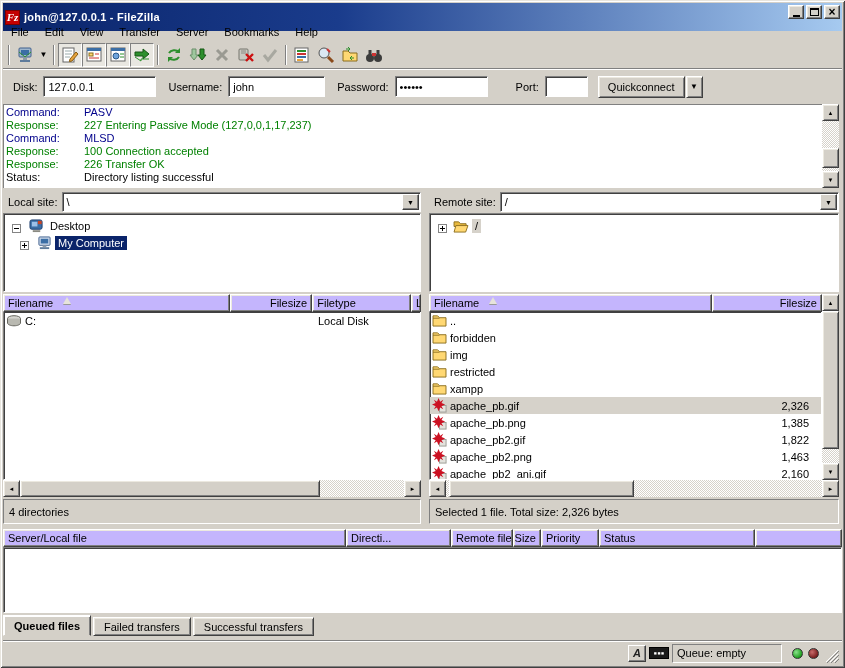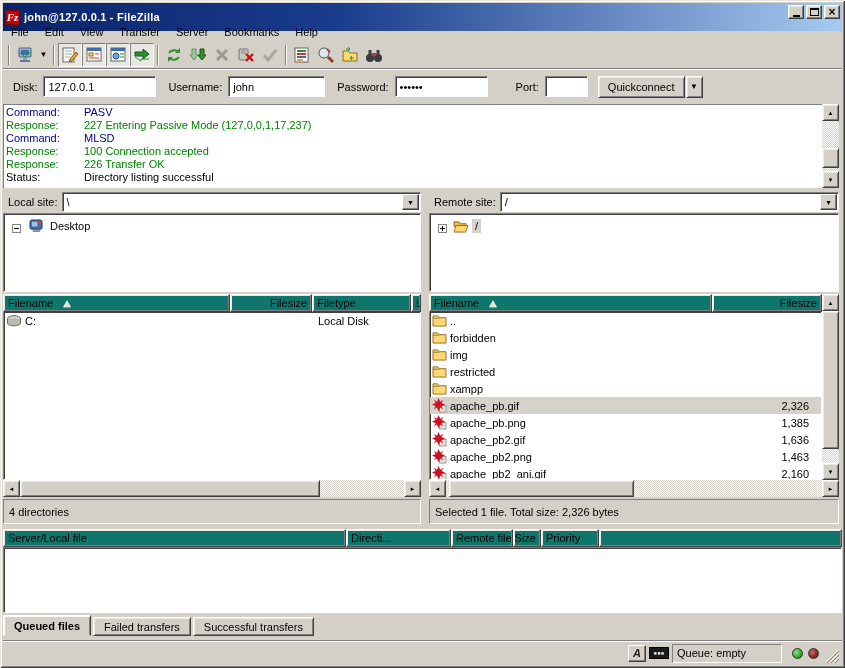--- a/index.html
+++ b/index.html
@@ -72,23 +72,23 @@
   .tree-item { display:flex; align-items:flex-end; height:17px; white-space:nowrap; }
   .expander { width:9px; height:9px; background:#fff; border:1px solid #848484; flex:none;
               position:relative; margin-right:4px; }
   .expander::before, .expander.plus::after { content:""; position:absolute; background:#000; }
   .expander::before { left:1px; top:3px; width:5px; height:1px; }
   .expander.plus::after { left:3px; top:1px; width:1px; height:5px; }
   .tree-label { padding:1px 3px; }
   .sel-active { background:#0a246a; color:#fff; }
   .sel-inactive { background:#d6d2ca; }
   .hdr-row { display:flex; height:18px; }
-  .hdr-cell { background:#0f766e; border:1px solid; border-color:#fff #404040 #404040 #fff;
+  .hdr-cell { background:#c4b5fd; border:1px solid; border-color:#fff #404040 #404040 #fff;
               box-shadow:inset -1px -1px 0 #808080, inset 1px 1px 0 #ece9e0;
-              padding:2px 4px; display:flex; align-items:center; overflow:hidden; white-space:nowrap; }
+              padding:2px 4px; display:flex; overflow:hidden; white-space:nowrap; }
   .sort-asc { width:0; height:0; border-left:4px solid transparent; border-right:4px solid transparent;
               border-bottom:7px solid #e6e3da; margin-left:10px; filter:drop-shadow(0 1px 0 #989898); }
   .list-row { display:flex; align-items:center; height:17px; white-space:nowrap; }
   .cell-name { display:flex; align-items:center; gap:3px; padding-left:2px; overflow:hidden; }
   .cell-size { text-align:right; }
   .ic { flex:none; }
   .statusbox { top:499px; height:25px; border:1px solid; border-color:#808080 #fff #fff #808080;
                display:flex; align-items:center; padding-left:5px; }
   
   .queue-hdr { left:3px; top:529px; width:839px; height:18px; display:flex; }
@@ -320,20 +320,30 @@
     <div class="tree-item" style="padding-left:8px">
       <span class="expander"></span>
       <svg class="ic" width="15" height="14" viewBox="0 0 16 15" style="margin:0 3px 0 4px">
           <rect x="1" y="1" width="13" height="10" rx="2" fill="#3b6ea5" stroke="#1d3d6e"></rect>
           <rect x="3" y="3" width="6" height="5" fill="#9cc0e8"></rect>
           <rect x="9.5" y="2" width="4" height="3.5" fill="#cc4422"></rect>
           <rect x="4" y="12" width="8" height="2" fill="#8a8a82"></rect>
         </svg>
       <span class="tree-label">Desktop</span>
     </div>
+    <div class="tree-item" style="padding-left:16px">
+      <span class="expander plus"></span>
+      <svg class="ic" width="15" height="14" viewBox="0 0 16 15" style="margin:0 3px 0 4px">
+          <rect x="2" y="1" width="12" height="9" rx="1" fill="#c9d6e8" stroke="#41618e"></rect>
+          <rect x="4" y="3" width="8" height="5" fill="#3b6ea5"></rect>
+          <rect x="6" y="10" width="4" height="2" fill="#8d9aa8"></rect>
+          <rect x="3" y="12" width="10" height="2" fill="#5e7b9b"></rect>
+        </svg>
+      <span class="tree-label sel-active">My Computer</span>
+    </div>
   </div>
 
   <div class="abs hdr-row" style="left:3px;top:294px;width:418px">
     <div class="hdr-cell" style="width:228px">
         <span>Filename</span>
         <span class="sort-asc"></span>
       </div>
     <div class="hdr-cell" style="width:82px;justify-content:flex-end">
         <span>Filesize</span>
       </div>
@@ -475,21 +485,21 @@
         <span class="cell-size" style="flex:1;padding-right:12px">1,385</span>
       </div>
       <div class="list-row">
         <span class="cell-name" style="width:281px">
           <svg class="ic" width="15" height="15" viewBox="0 0 16 16">
             <rect x="8" y="8" width="7" height="7" fill="#e3e3dd" stroke="#9a9a92"></rect>
             <path d="M7 0l1.7 4L12 1.9 10.1 5.3 14 7l-3.9 1.7L12 12.1 8.7 10 7 14 5.3 10 2 12.1 3.9 8.7 0 7l3.9-1.7L2 1.9 5.3 4z" fill="#cc1122"></path>
           </svg>
           <span>apache_pb2.gif</span>
         </span>
-        <span class="cell-size" style="flex:1;padding-right:12px">1,636</span>
+        <span class="cell-size" style="flex:1;padding-right:12px">1,822</span>
       </div>
       <div class="list-row">
         <span class="cell-name" style="width:281px">
           <svg class="ic" width="15" height="15" viewBox="0 0 16 16">
             <rect x="8" y="8" width="7" height="7" fill="#e3e3dd" stroke="#9a9a92"></rect>
             <path d="M7 0l1.7 4L12 1.9 10.1 5.3 14 7l-3.9 1.7L12 12.1 8.7 10 7 14 5.3 10 2 12.1 3.9 8.7 0 7l3.9-1.7L2 1.9 5.3 4z" fill="#cc1122"></path>
           </svg>
           <span>apache_pb2.png</span>
         </span>
         <span class="cell-size" style="flex:1;padding-right:12px">1,463</span>
@@ -539,20 +549,23 @@
         <span>Directi...</span>
       </div>
     <div class="hdr-cell" style="width:62px">
         <span>Remote file</span>
       </div>
     <div class="hdr-cell" style="width:28px;justify-content:flex-end">
         <span>Size</span>
       </div>
     <div class="hdr-cell" style="width:58px">
         <span>Priority</span>
+      </div>
+    <div class="hdr-cell" style="width:156px">
+        <span>Status</span>
       </div>
     <div class="hdr-cell" style="flex:1"></div>
   </div>
   <div class="abs white-panel queue-list"></div>
   <div class="abs tabs">
     <div class="tab active">Queued files</div>
     <div class="tab">Failed transfers</div>
     <div class="tab">Successful transfers</div>
   </div>
 

